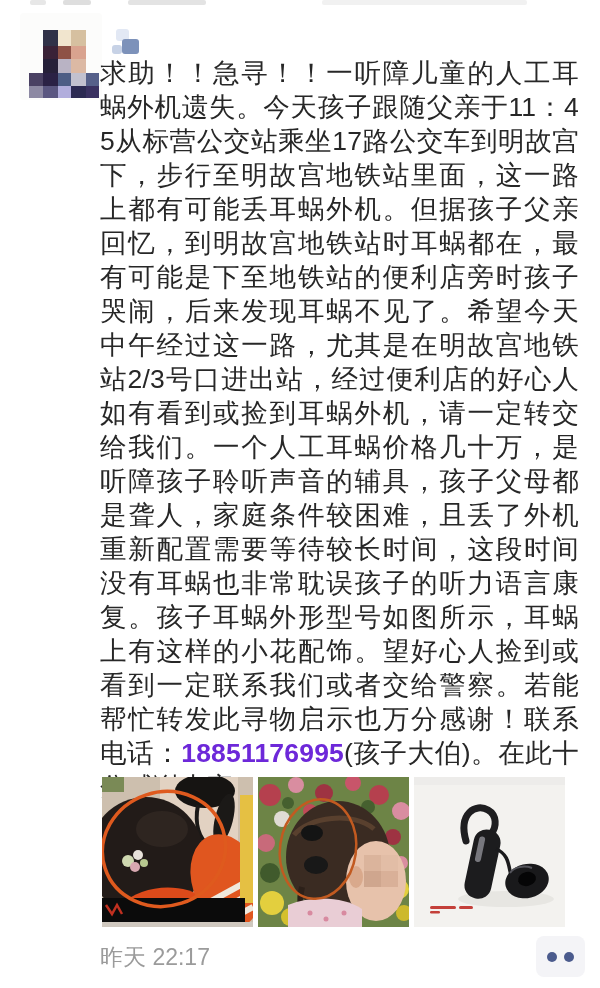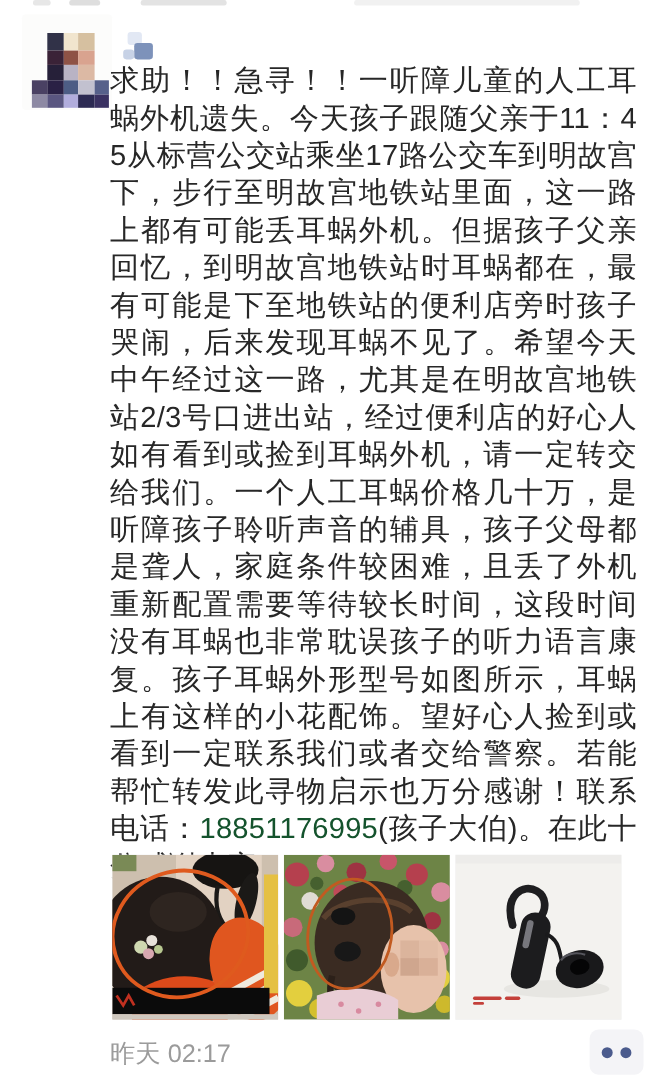--- a/index.html
+++ b/index.html
@@ -27,21 +27,21 @@
   .nb2{left:14px;top:12px;width:17px;height:15px;background:#7d92ba;}
   .nb3{left:4px;top:18px;width:10px;height:9px;background:#c7d2e6;}
 
   
   .post-text{
     left:100px;top:56px;width:479px;
     font-size:26.5px;line-height:34px;color:#272727;
     letter-spacing:0.2px;text-align:justify;
     word-break:break-all;
   }
-  .phone-link{color:#14532d;text-decoration:none;cursor:pointer;}
+  .phone-link{color:#6d28d9;text-decoration:none;cursor:pointer;font-weight:bold;}
 
   
   .photos{left:102px;top:777px;width:470px;height:150px;display:flex;gap:5px;}
   .photo{width:151px;height:150px;overflow:hidden;flex:none;background:#eee;cursor:pointer;}
   .photo svg{display:block;}
 
   
   .timestamp{left:100px;top:942px;font-size:23px;color:#9b9b9b;}
   .menu-btn{
     left:536px;top:936px;width:49px;height:41px;border:none;padding:0;
@@ -184,18 +184,18 @@
       <path d="M96 96 C 100 90 110 88 118 91" stroke="#55555c" stroke-width="2" fill="none"></path>
       <g fill="#c4403a">
         <rect x="16" y="129" width="26" height="3" rx="1.5"></rect>
         <rect x="45" y="129" width="14" height="3" rx="1.5"></rect>
         <rect x="16" y="134" width="10" height="2.5" rx="1.25"></rect>
       </g>
     </svg>
   </div>
 </div>
 
-<span class="abs timestamp">昨天 02:17</span>
+<span class="abs timestamp">昨天 22:17</span>
 
 <button class="abs menu-btn" aria-label="two-dots-more-icon">
   <span class="dot"></span>
   <span class="dot"></span>
 </button>
 
 </body></html>

